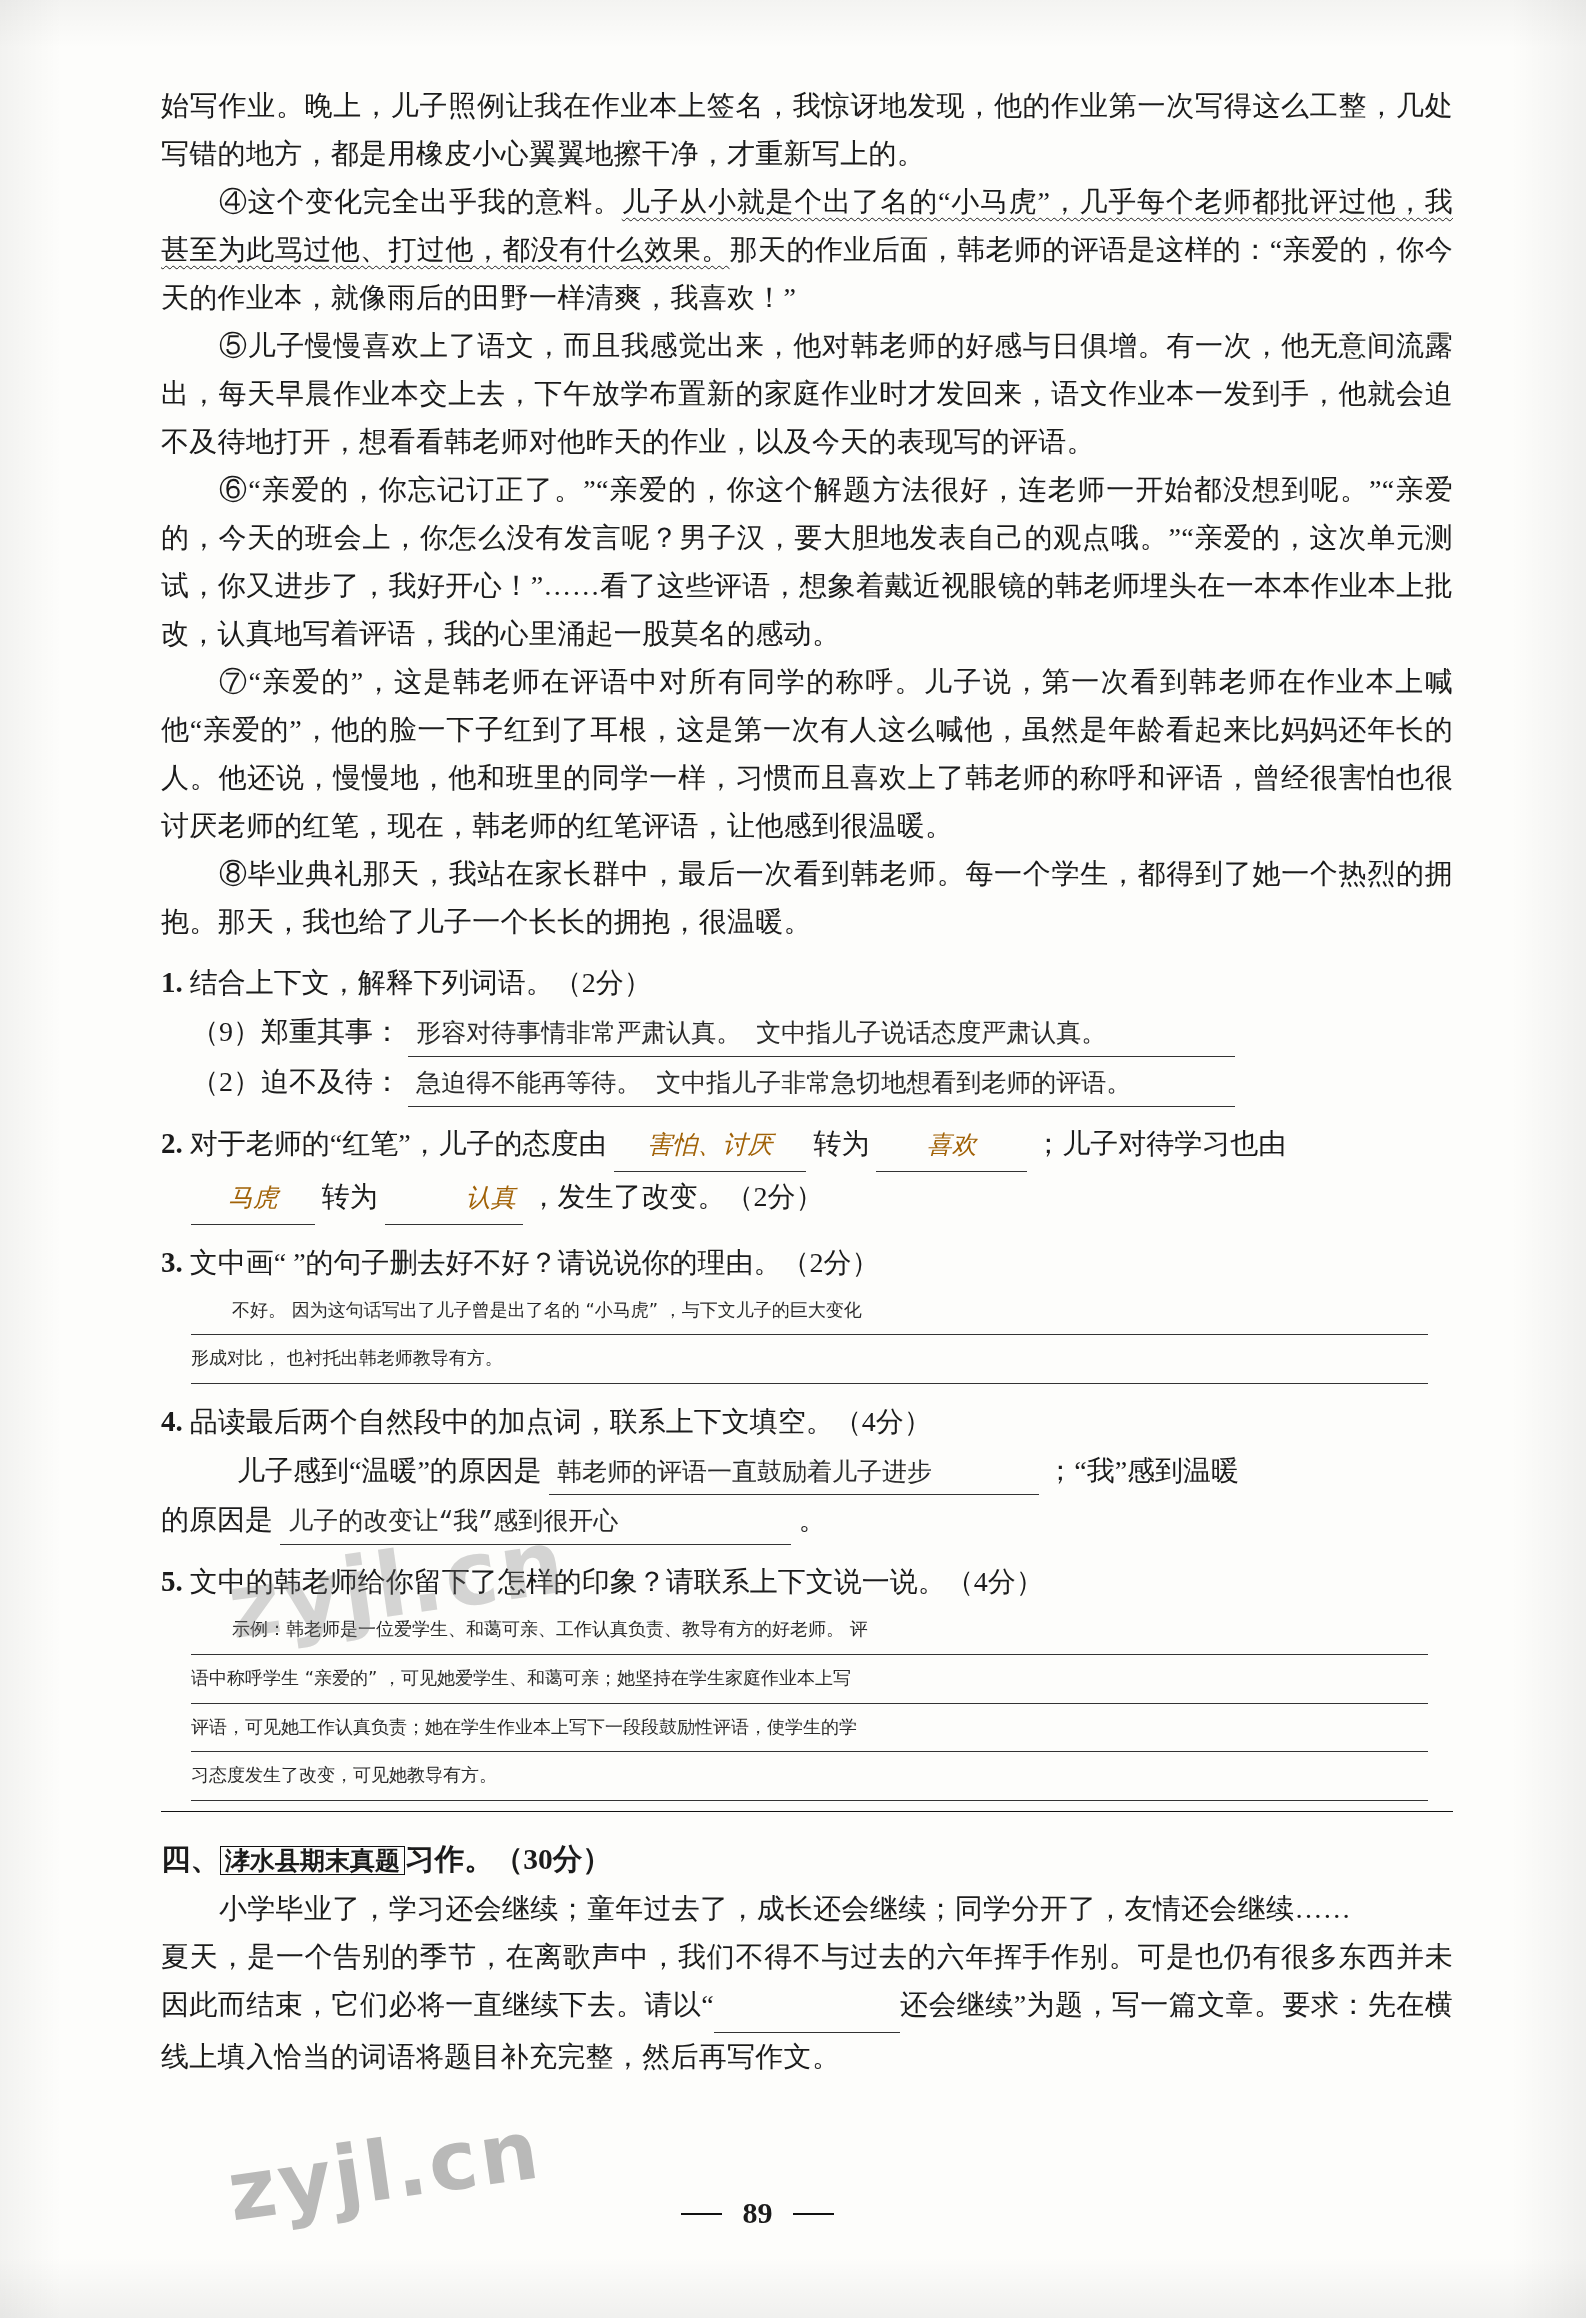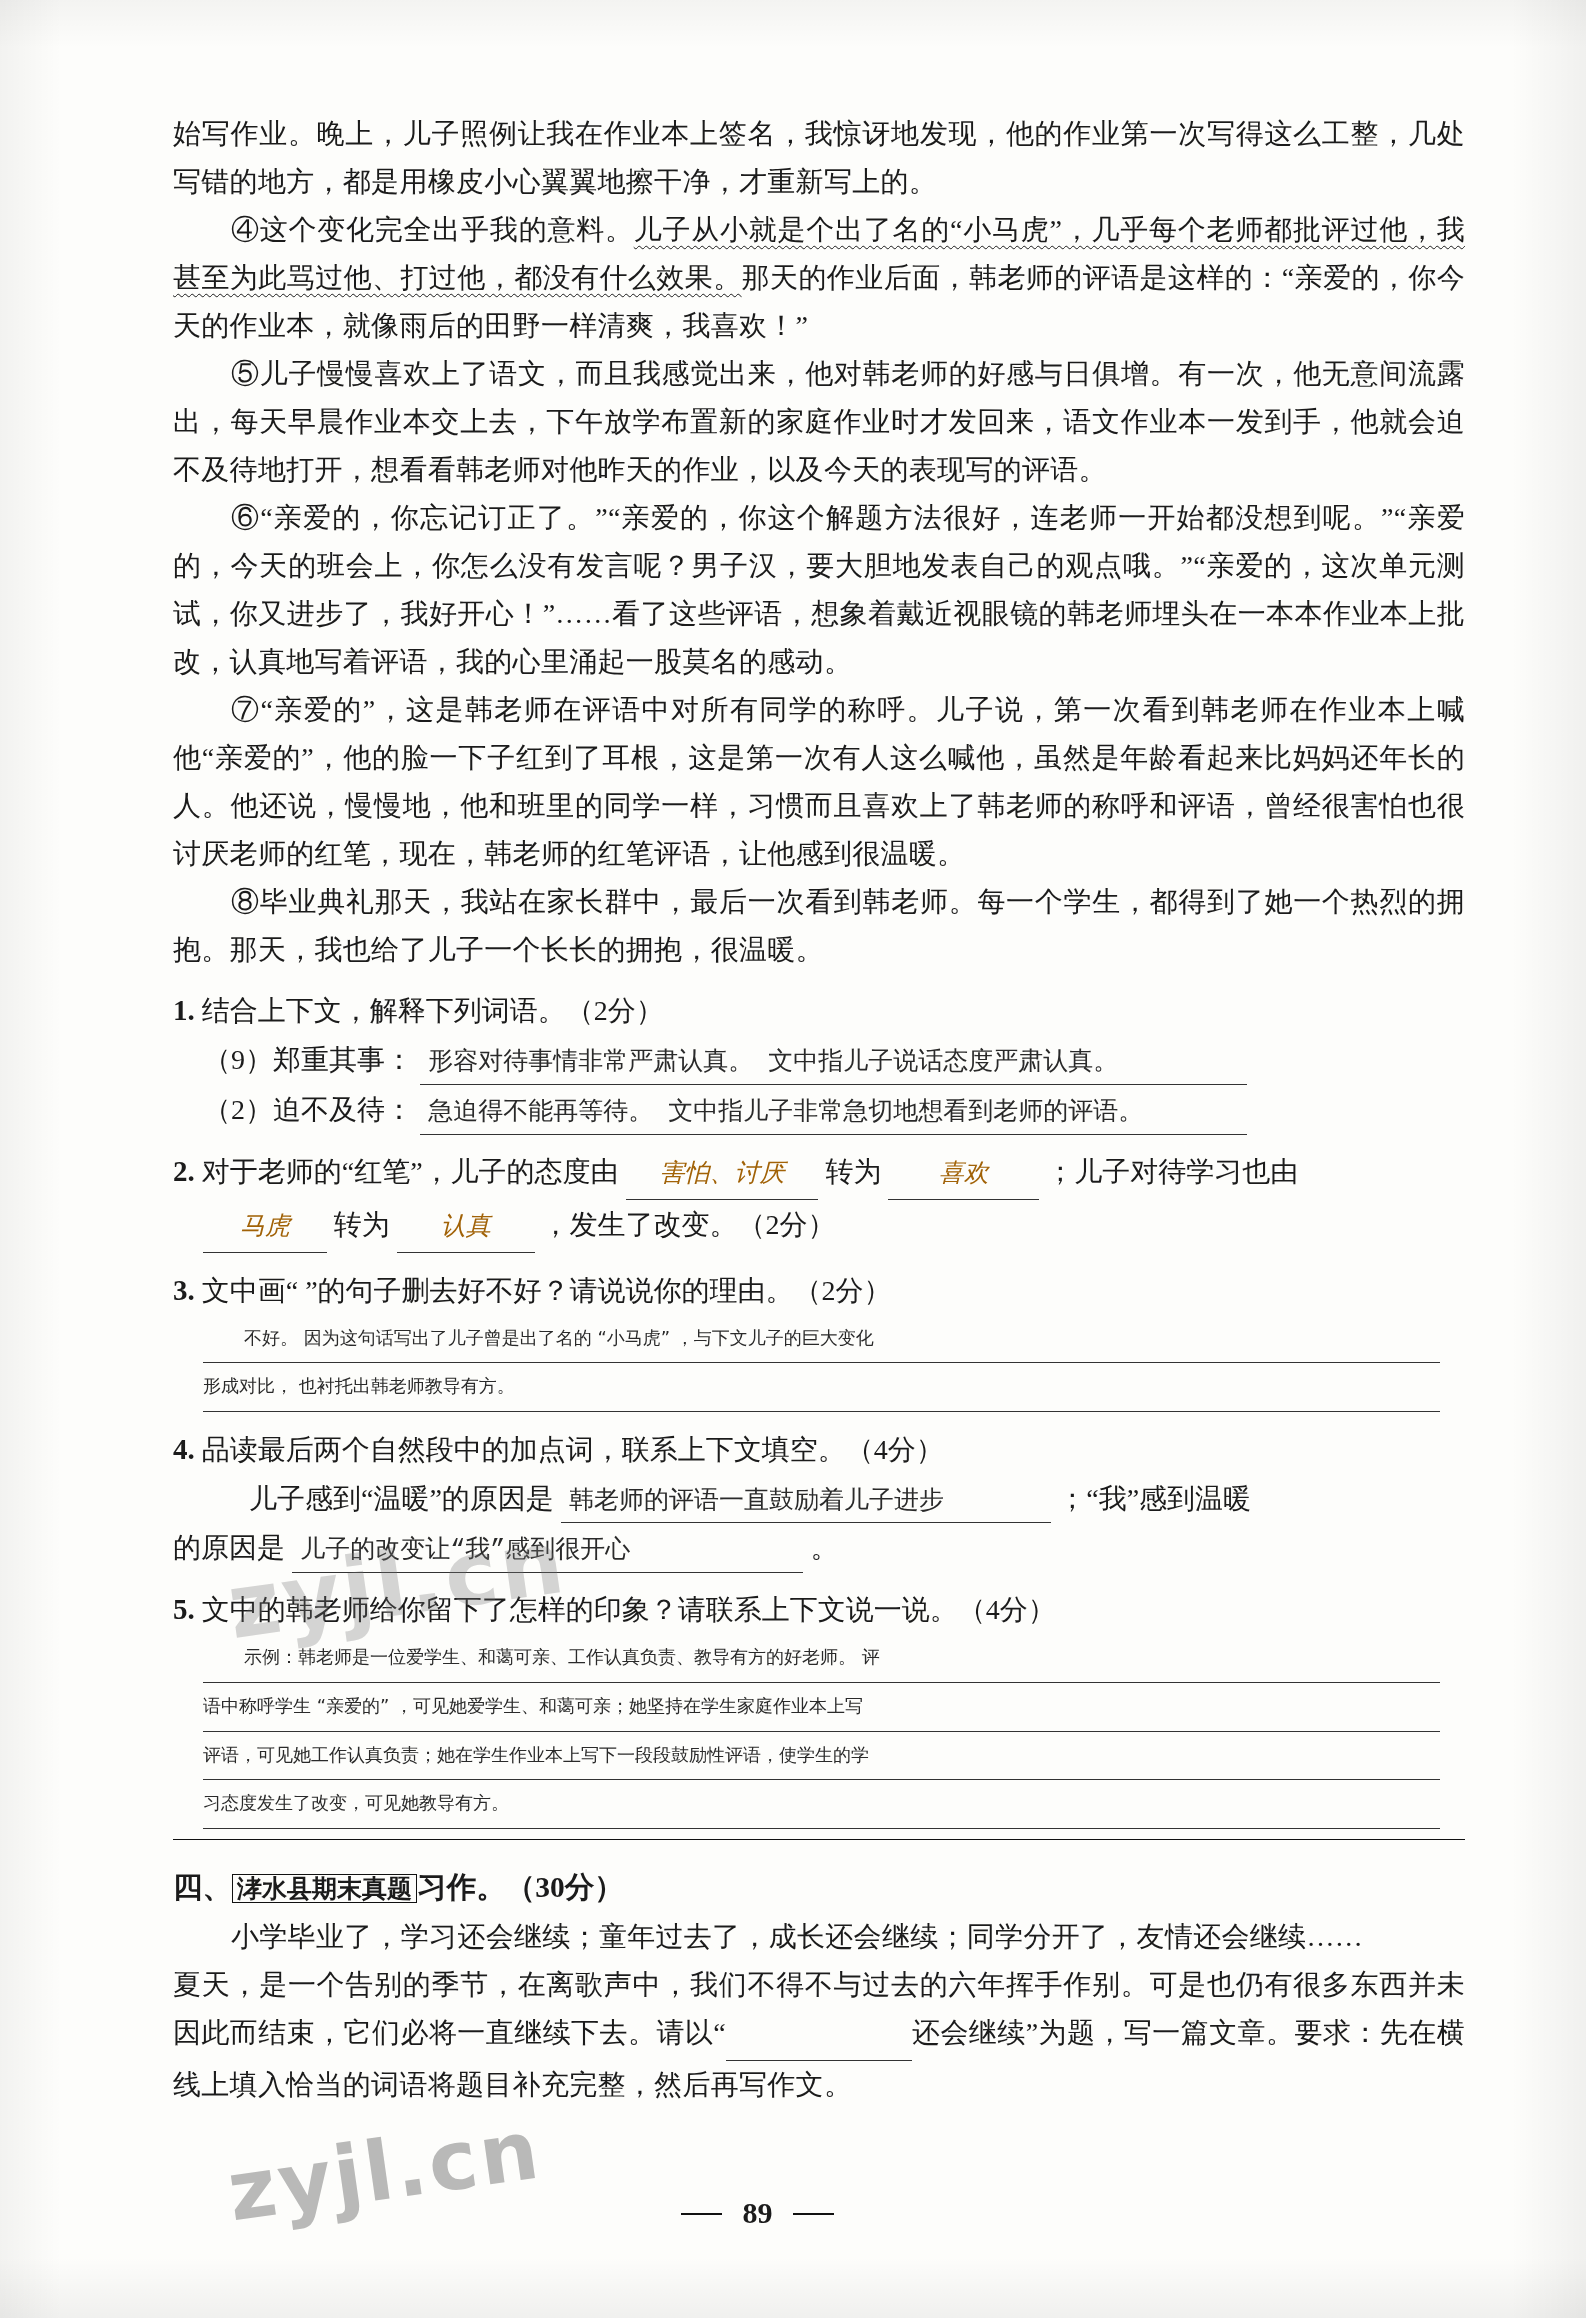--- a/index.html
+++ b/index.html
@@ -29,24 +29,23 @@
     left: 0; top: 0; right: 0; bottom: 0;
     background:
       linear-gradient(to right, rgba(0,0,0,0.045) 0px, rgba(0,0,0,0.0) 62px),
       linear-gradient(to left, rgba(0,0,0,0.05) 0px, rgba(0,0,0,0.0) 76px),
       linear-gradient(to bottom, rgba(0,0,0,0.04) 0px, rgba(0,0,0,0.0) 48px),
       linear-gradient(to top, rgba(0,0,0,0.05) 0px, rgba(0,0,0,0.0) 62px);
     pointer-events: none;
   }
   .content {
     position: absolute;
-    left: 173px;
+    left: 161px;
     top: 82px;
     width: 1292px;
-    margin-top: 28px;
   }
   p {
     margin: 0;
     font-size: 28px;
     line-height: 48px;
     letter-spacing: 0.3px;
     text-align: justify;
     text-justify: inter-ideograph;
   }
   .indent { text-indent: 58px; }
@@ -212,21 +211,21 @@
         <span class="qnum">2.</span>
         <span>对于老师的“红笔”，儿子的态度由</span>
         <span class="blank-inline" style="width:179px;">害怕、讨厌</span>
         <span>转为</span>
         <span class="blank-inline" style="width:137px;">喜欢</span>
         <span>；儿子对待学习也由</span>
       </div>
       <div class="qline" style="padding-left:30px;">
         <span class="blank-inline" style="width:110px;">马虎</span>
         <span>转为</span>
-        <span class="blank-inline" style="width:124px;">认真</span>
+        <span class="blank-inline" style="width:124px;text-align:right;">认真</span>
         <span>，发生了改变。（2分）</span>
       </div>
     </div>
 
     <div class="q-block">
       <div class="qline">
         <span class="qnum">3.</span>
         <span>文中画“      ”的句子删去好不好？请说说你的理由。（2分）</span>
       </div>
       <div style="padding-left:30px;width:1237px;">

